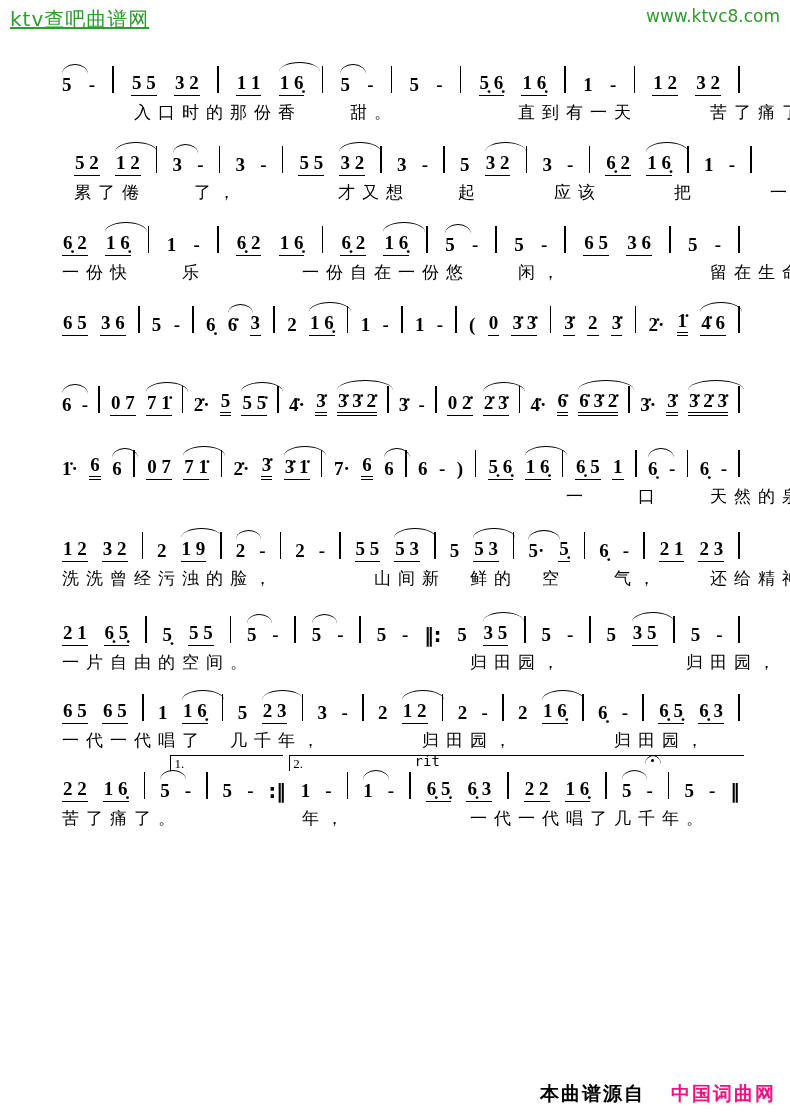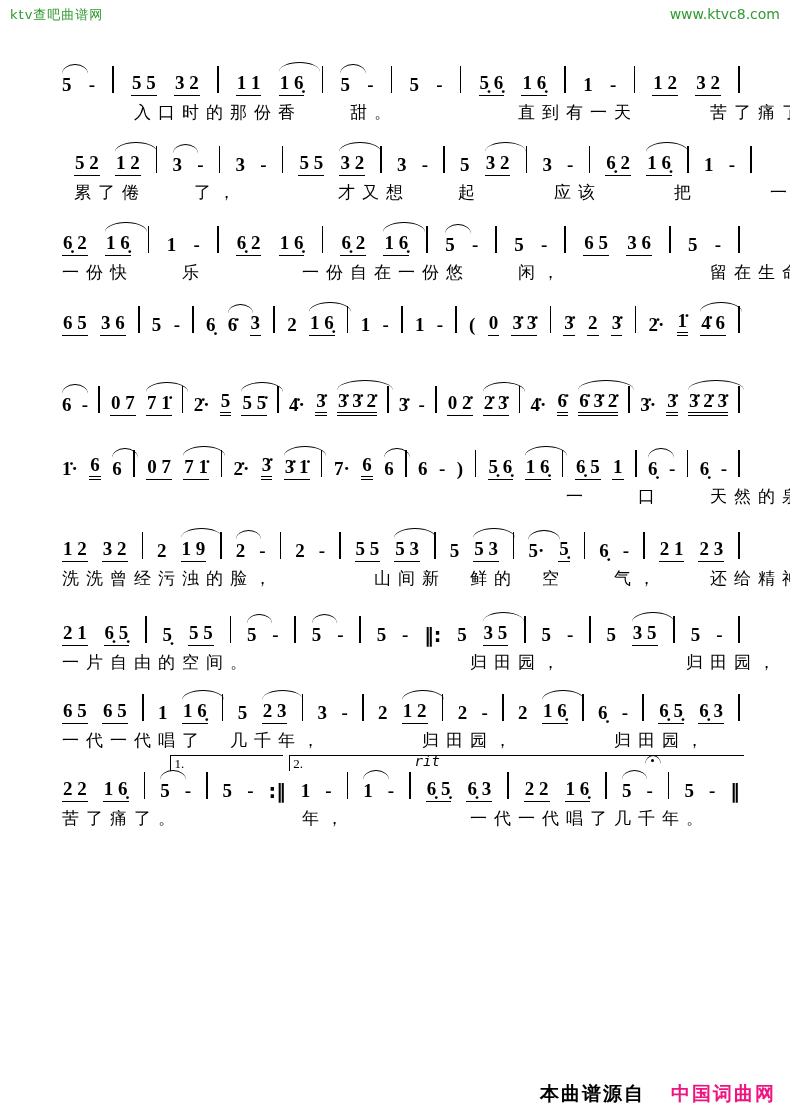--- a/index.html
+++ b/index.html
@@ -1,20 +1,20 @@
 <!DOCTYPE html>
 <html><head>
 <meta charset="utf-8">
 <style>
   html,body{margin:0;padding:0;background:#fff;}
   .page{position:relative;width:790px;height:1119px;background:#ffffff;overflow:hidden;
         font-family:"DejaVu Sans","Liberation Sans",sans-serif;}
   
-  .site-left{position:absolute;top:6px;left:10px;font-size:13px;letter-spacing:1px;}
-  .site-right{position:absolute;top:6px;right:10px;font-size:14px;}
+  .site-left{position:absolute;top:6px;left:10px;font-size:20px;letter-spacing:1px;text-decoration:underline;}
+  .site-right{position:absolute;top:6px;right:10px;font-size:17px;}
   
   #score{position:absolute;left:0;top:0;width:100%;height:100%;}
   .line{position:absolute;left:62px;width:678px;}
   .notation{display:flex;justify-content:space-between;align-items:flex-end;
             font-family:"Liberation Serif","DejaVu Serif",serif;font-weight:bold;
             font-size:19px;color:#000;height:32px;}
   .tok{position:relative;white-space:pre;line-height:1.1;}
   .tok.bar{width:1.5px;height:27px;background:#000;align-self:center;margin-bottom:1px;}
   .tok.rep{font-family:"DejaVu Sans",sans-serif;font-weight:bold;}
   .tok.grp{border-bottom:1.5px solid #000;padding:0 1px 1px 1px;}
@@ -329,21 +329,21 @@
           <span class="tok bar"></span>
           <span class="tok grp">6̣ 5̣</span>
           <span class="tok grp">6̣ 3</span>
           <span class="tok bar"></span>
         </div>
         <div class="lyrics">一代一代唱了　几千年，　　　　归田园，　　　　归田园，　　　　一代一代</div>
       </div>
       <div class="line" style="top: 770px;">
         <div class="anno bracket" style="left: 16%; width: 16%;">1.</div>
         <div class="anno bracket" style="left: 33.5%; width: 66.5%;">2.</div>
-        <div class="anno plain" style="left: 52%; font-style: italic;">rit</div>
+        <div class="anno plain" style="left: 52%;">rit</div>
         <div class="anno fermata" style="left: 86%;"></div>
         <div class="notation">
           <span class="tok grp">2 2</span>
           <span class="tok grp">1 6̣</span>
           <span class="tok bar"></span>
           <span class="tok slur">5</span>
           <span class="tok">-</span>
           <span class="tok bar"></span>
           <span class="tok">5</span>
           <span class="tok">-</span>

